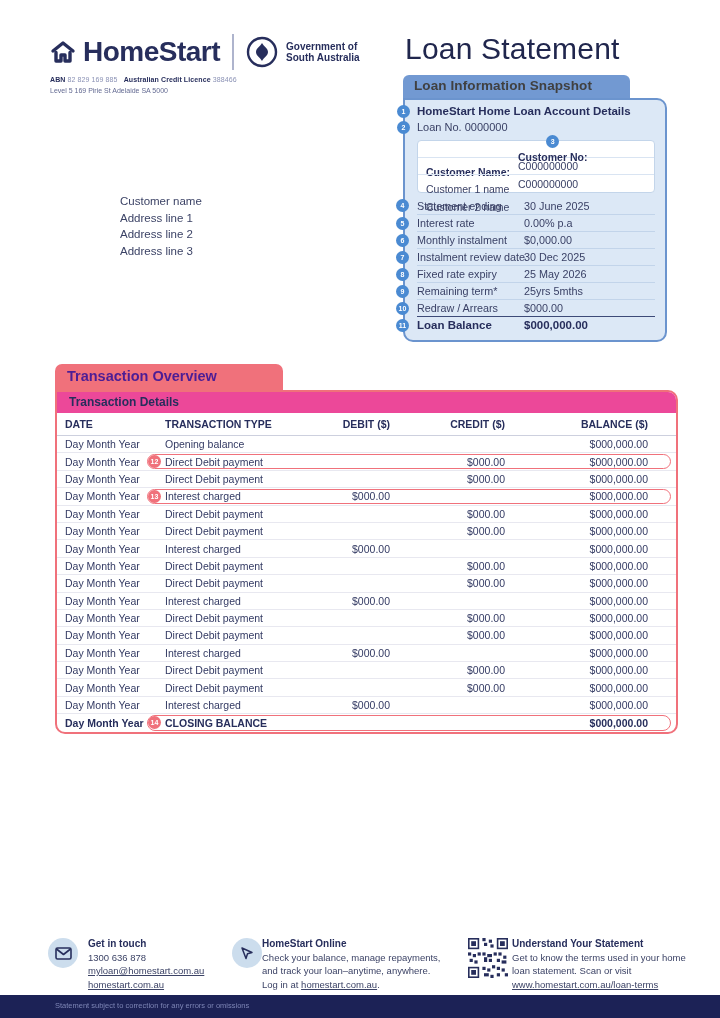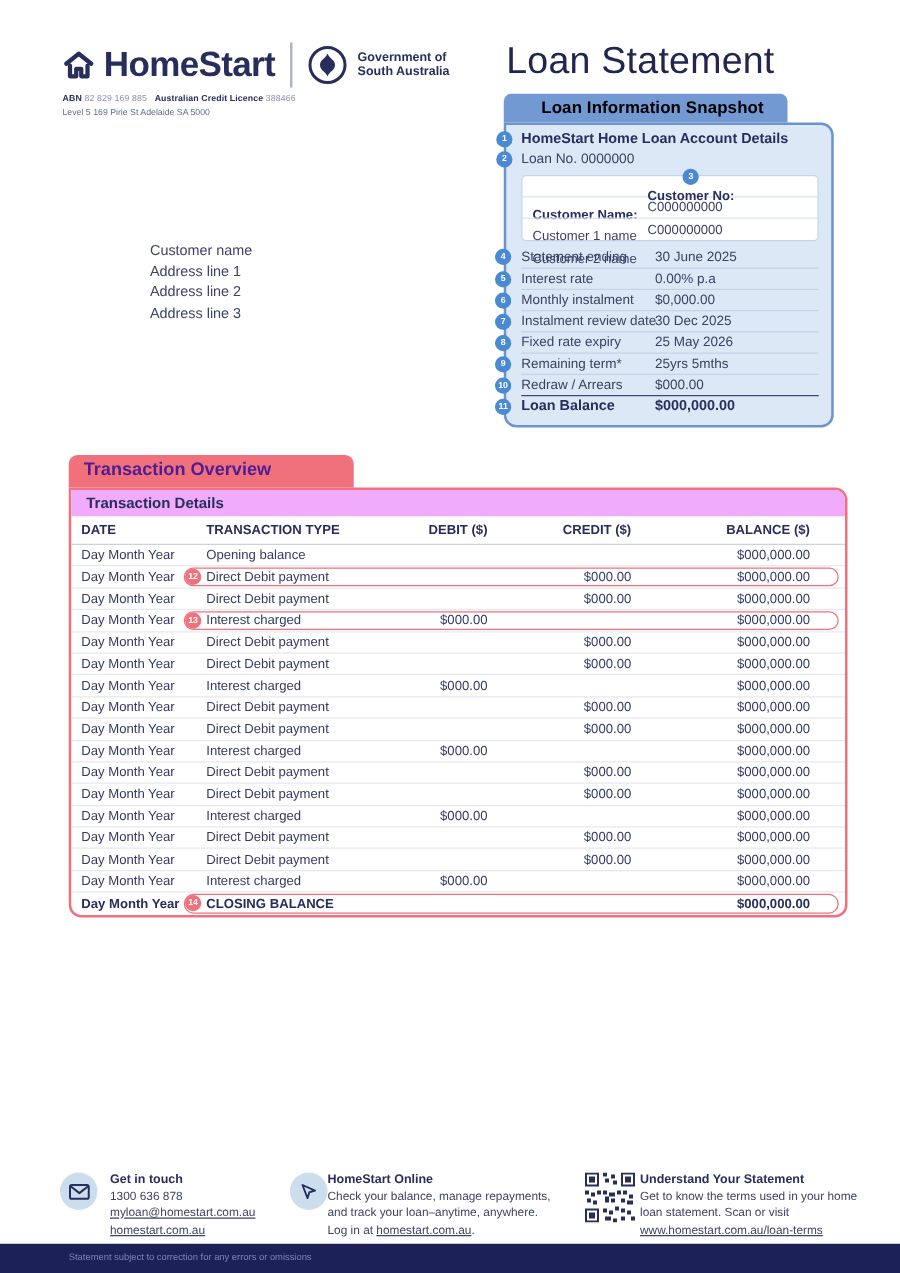--- a/index.html
+++ b/index.html
@@ -17,22 +17,22 @@
   .gov-logo { width:32px; height:32px; margin-right:8px; }
   .gov-text { font-size:10px; font-weight:bold; color:#272e5c; line-height:11.5px; }
   .abn-row { position:absolute; left:50px; top:76px; font-size:7px; color:#8b92b5; letter-spacing:0.1px; }
   .abn-row b { color:#272e5c; }
   .addr-row { position:absolute; left:50px; top:87px; font-size:7px; color:#636a92; }
   .doc-title { position:absolute; left:405px; top:32px; font-size:30px; font-weight:500; color:#20264d; letter-spacing:0.2px; }
 
   
   .snap-tab {
     position:absolute; left:403px; top:75px; width:227px; height:23px;
-    background:#7299d2; border-radius:6px 6px 0 0; color:#000000;
-    font-size:13.5px; font-weight:bold; padding:3px 0 0 11px; letter-spacing:0.1px;text-align:center;
+    background:#7299d2; border-radius:6px 6px 0 0; color:#404040;
+    font-size:13.5px; font-weight:bold; padding:3px 0 0 11px; letter-spacing:0.1px;
   }
   .snap-box {
     position:absolute; left:403px; top:98px; width:264px;
     background:#dce8f6; border:2px solid #6b94ce; border-radius:0 10px 10px 10px;
     padding:5px 10px 7px 12px;
   }
   .badge {
     display:inline-flex; align-items:center; justify-content:center;
     width:13px; height:13px; border-radius:50%; color:#fff;
     font-size:7px; font-weight:bold; flex:0 0 auto;
@@ -63,21 +63,21 @@
   .txn-tab {
     position:absolute; left:55px; top:364px; width:228px; height:26px;
     background:#f0717b; border-radius:7px 7px 0 0; color:#4c1d95;
     font-size:14.5px; font-weight:bold; padding:4px 0 0 12px;
   }
   .txn-box {
     position:absolute; left:55px; top:390px; width:623px;
     border:2px solid #f0717b; border-radius:0 10px 10px 10px; background:#fff;
     overflow:hidden;
   }
-  .txn-subbar { height:21px; background:#f0abfc; font-size:12px; font-weight:bold; color:#272e5c; padding:3px 16px 0 12px; }
+  .txn-subbar { height:21px; background:#ec4899; font-size:12px; font-weight:bold; color:#272e5c; padding:3px 16px 0 12px; }
   .txn-header { position:relative; height:23px; border-bottom:1px solid #cdd0de; font-weight:bold; font-size:10.5px; color:#272e5c; }
   .txn-row { position:relative; height:17.4px; border-bottom:1px solid #e8e8f0; font-size:10.5px; color:#333a63; }
   .txn-row:last-child { border-bottom:none; }
   .cell, .hcell { position:absolute; top:50%; transform:translateY(-50%); white-space:nowrap; }
   .c-date   { left:8px; }
   .c-type   { left:108px; }
   .c-debit  { right:286px; }
   .c-credit { right:171px; }
   .c-balance{ right:28px; }
   .txn-row.bold .c-date, .txn-row.bold .c-type, .txn-row.bold .c-balance { font-weight:bold; color:#272e5c; }

